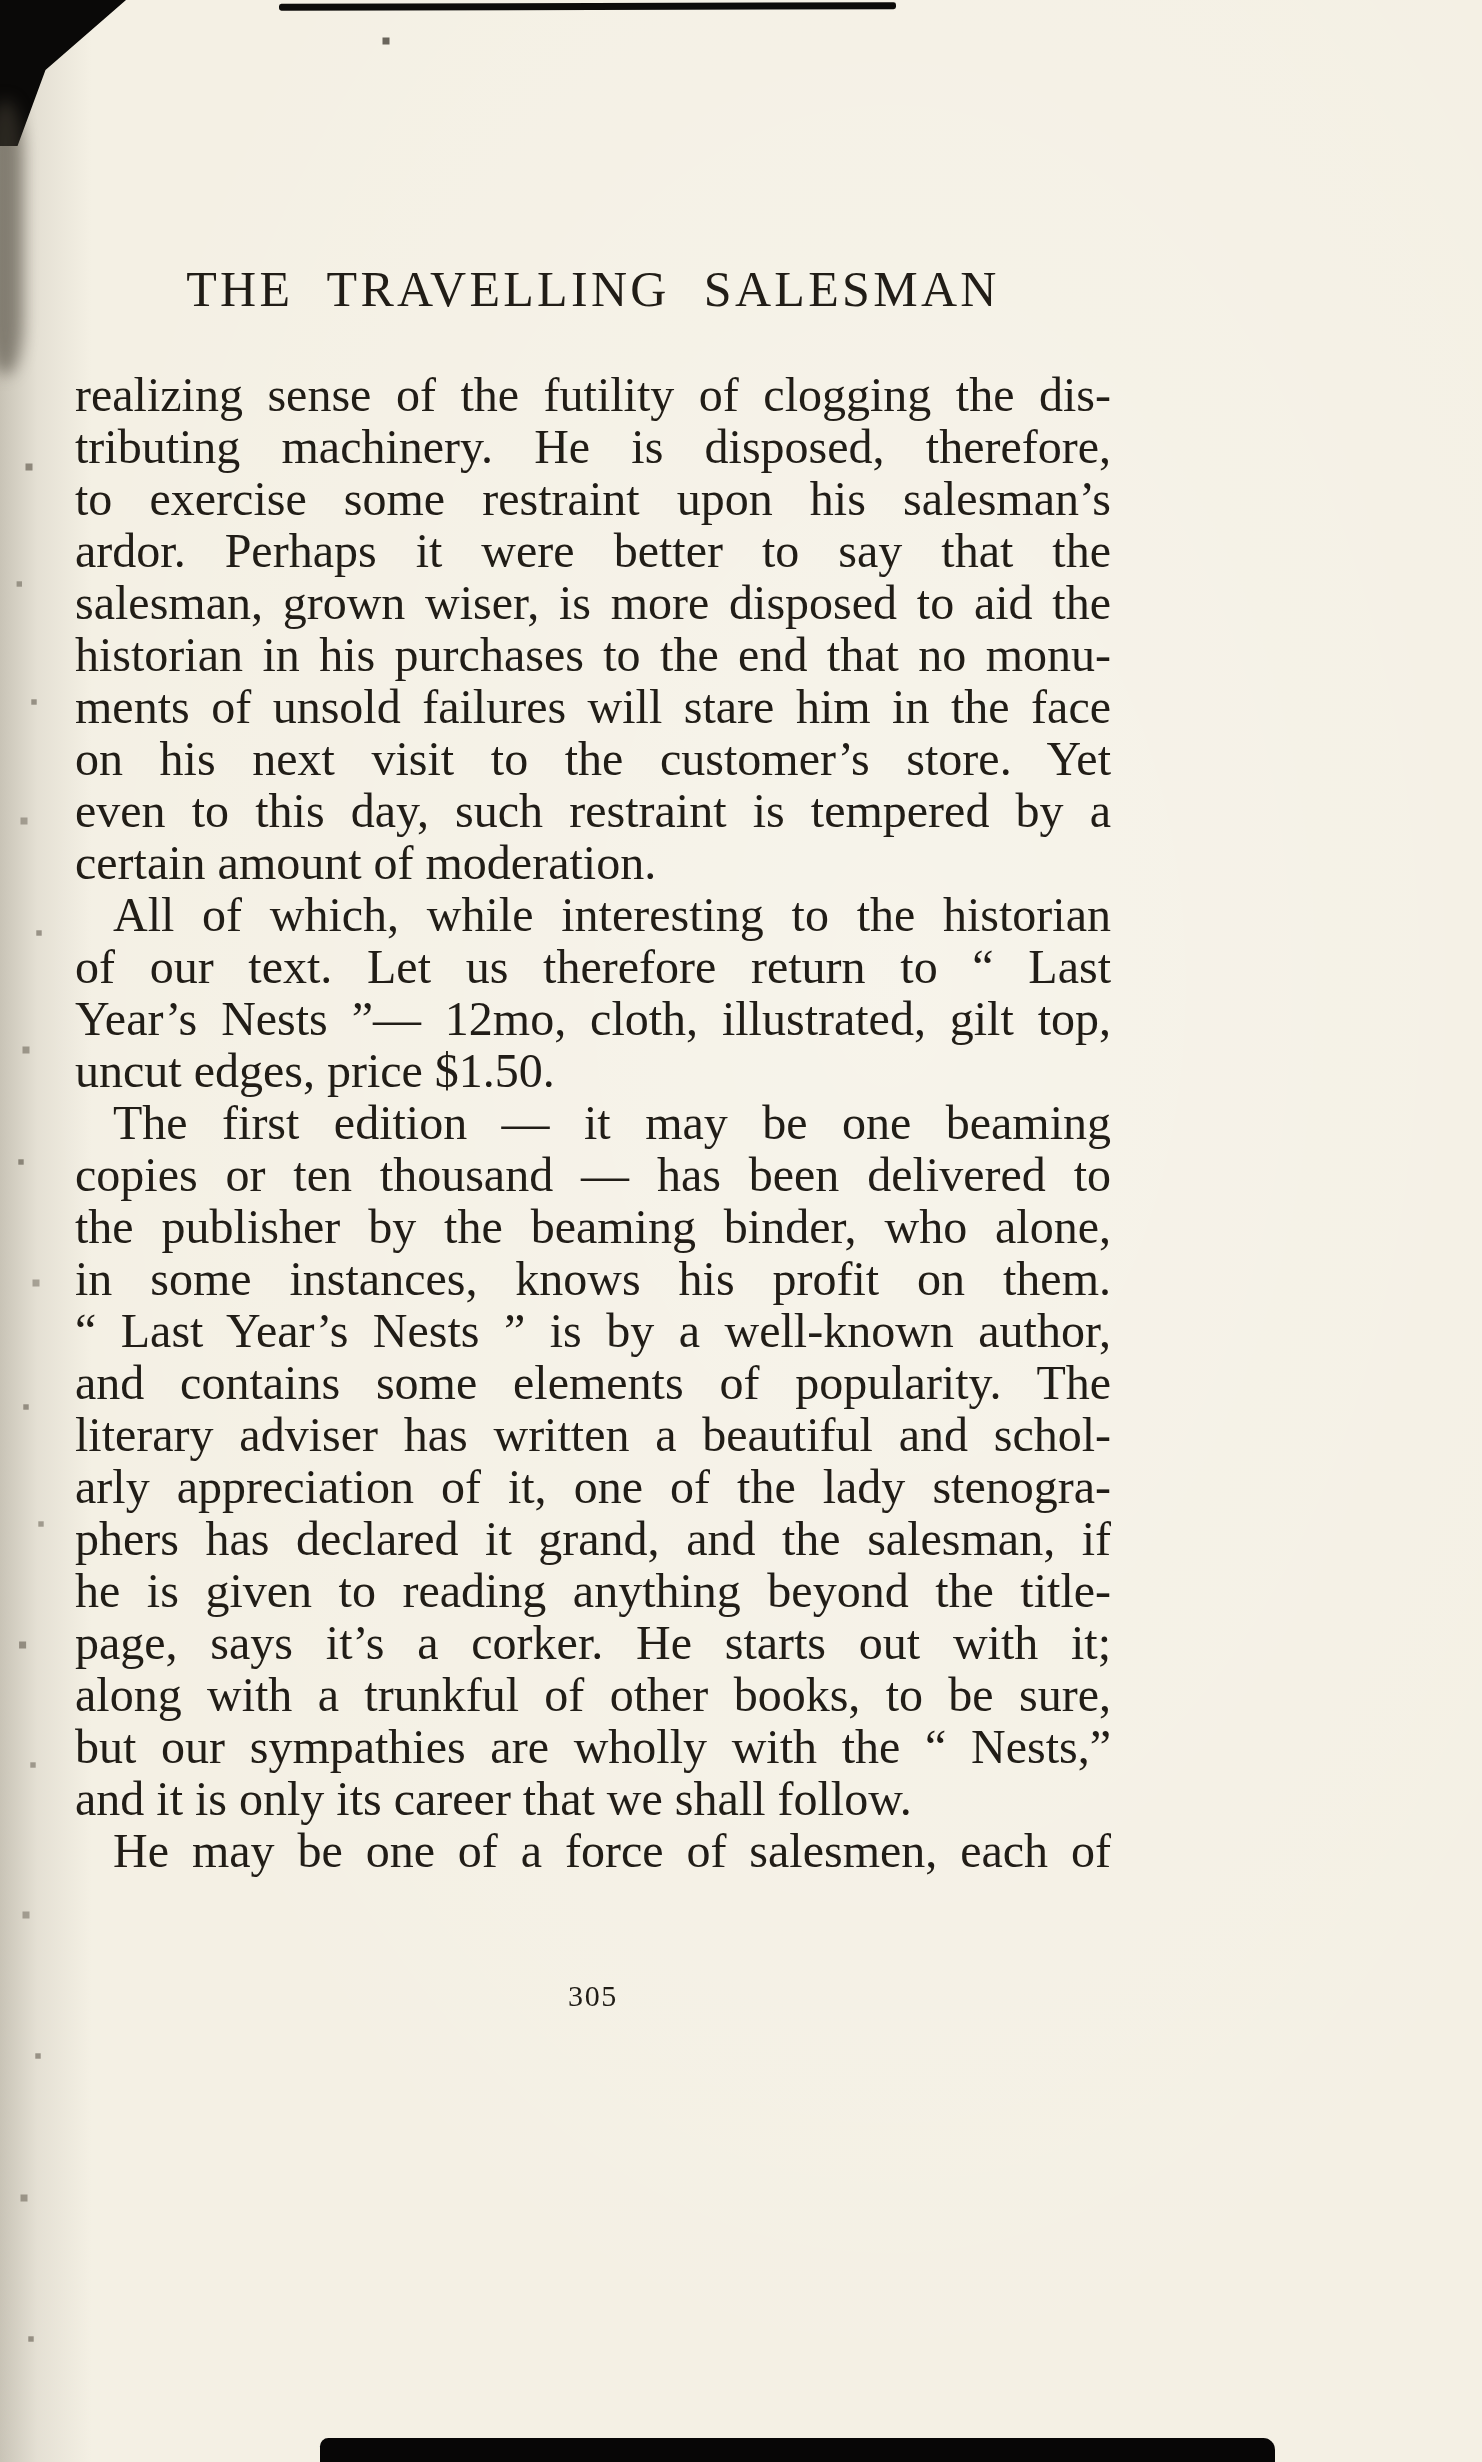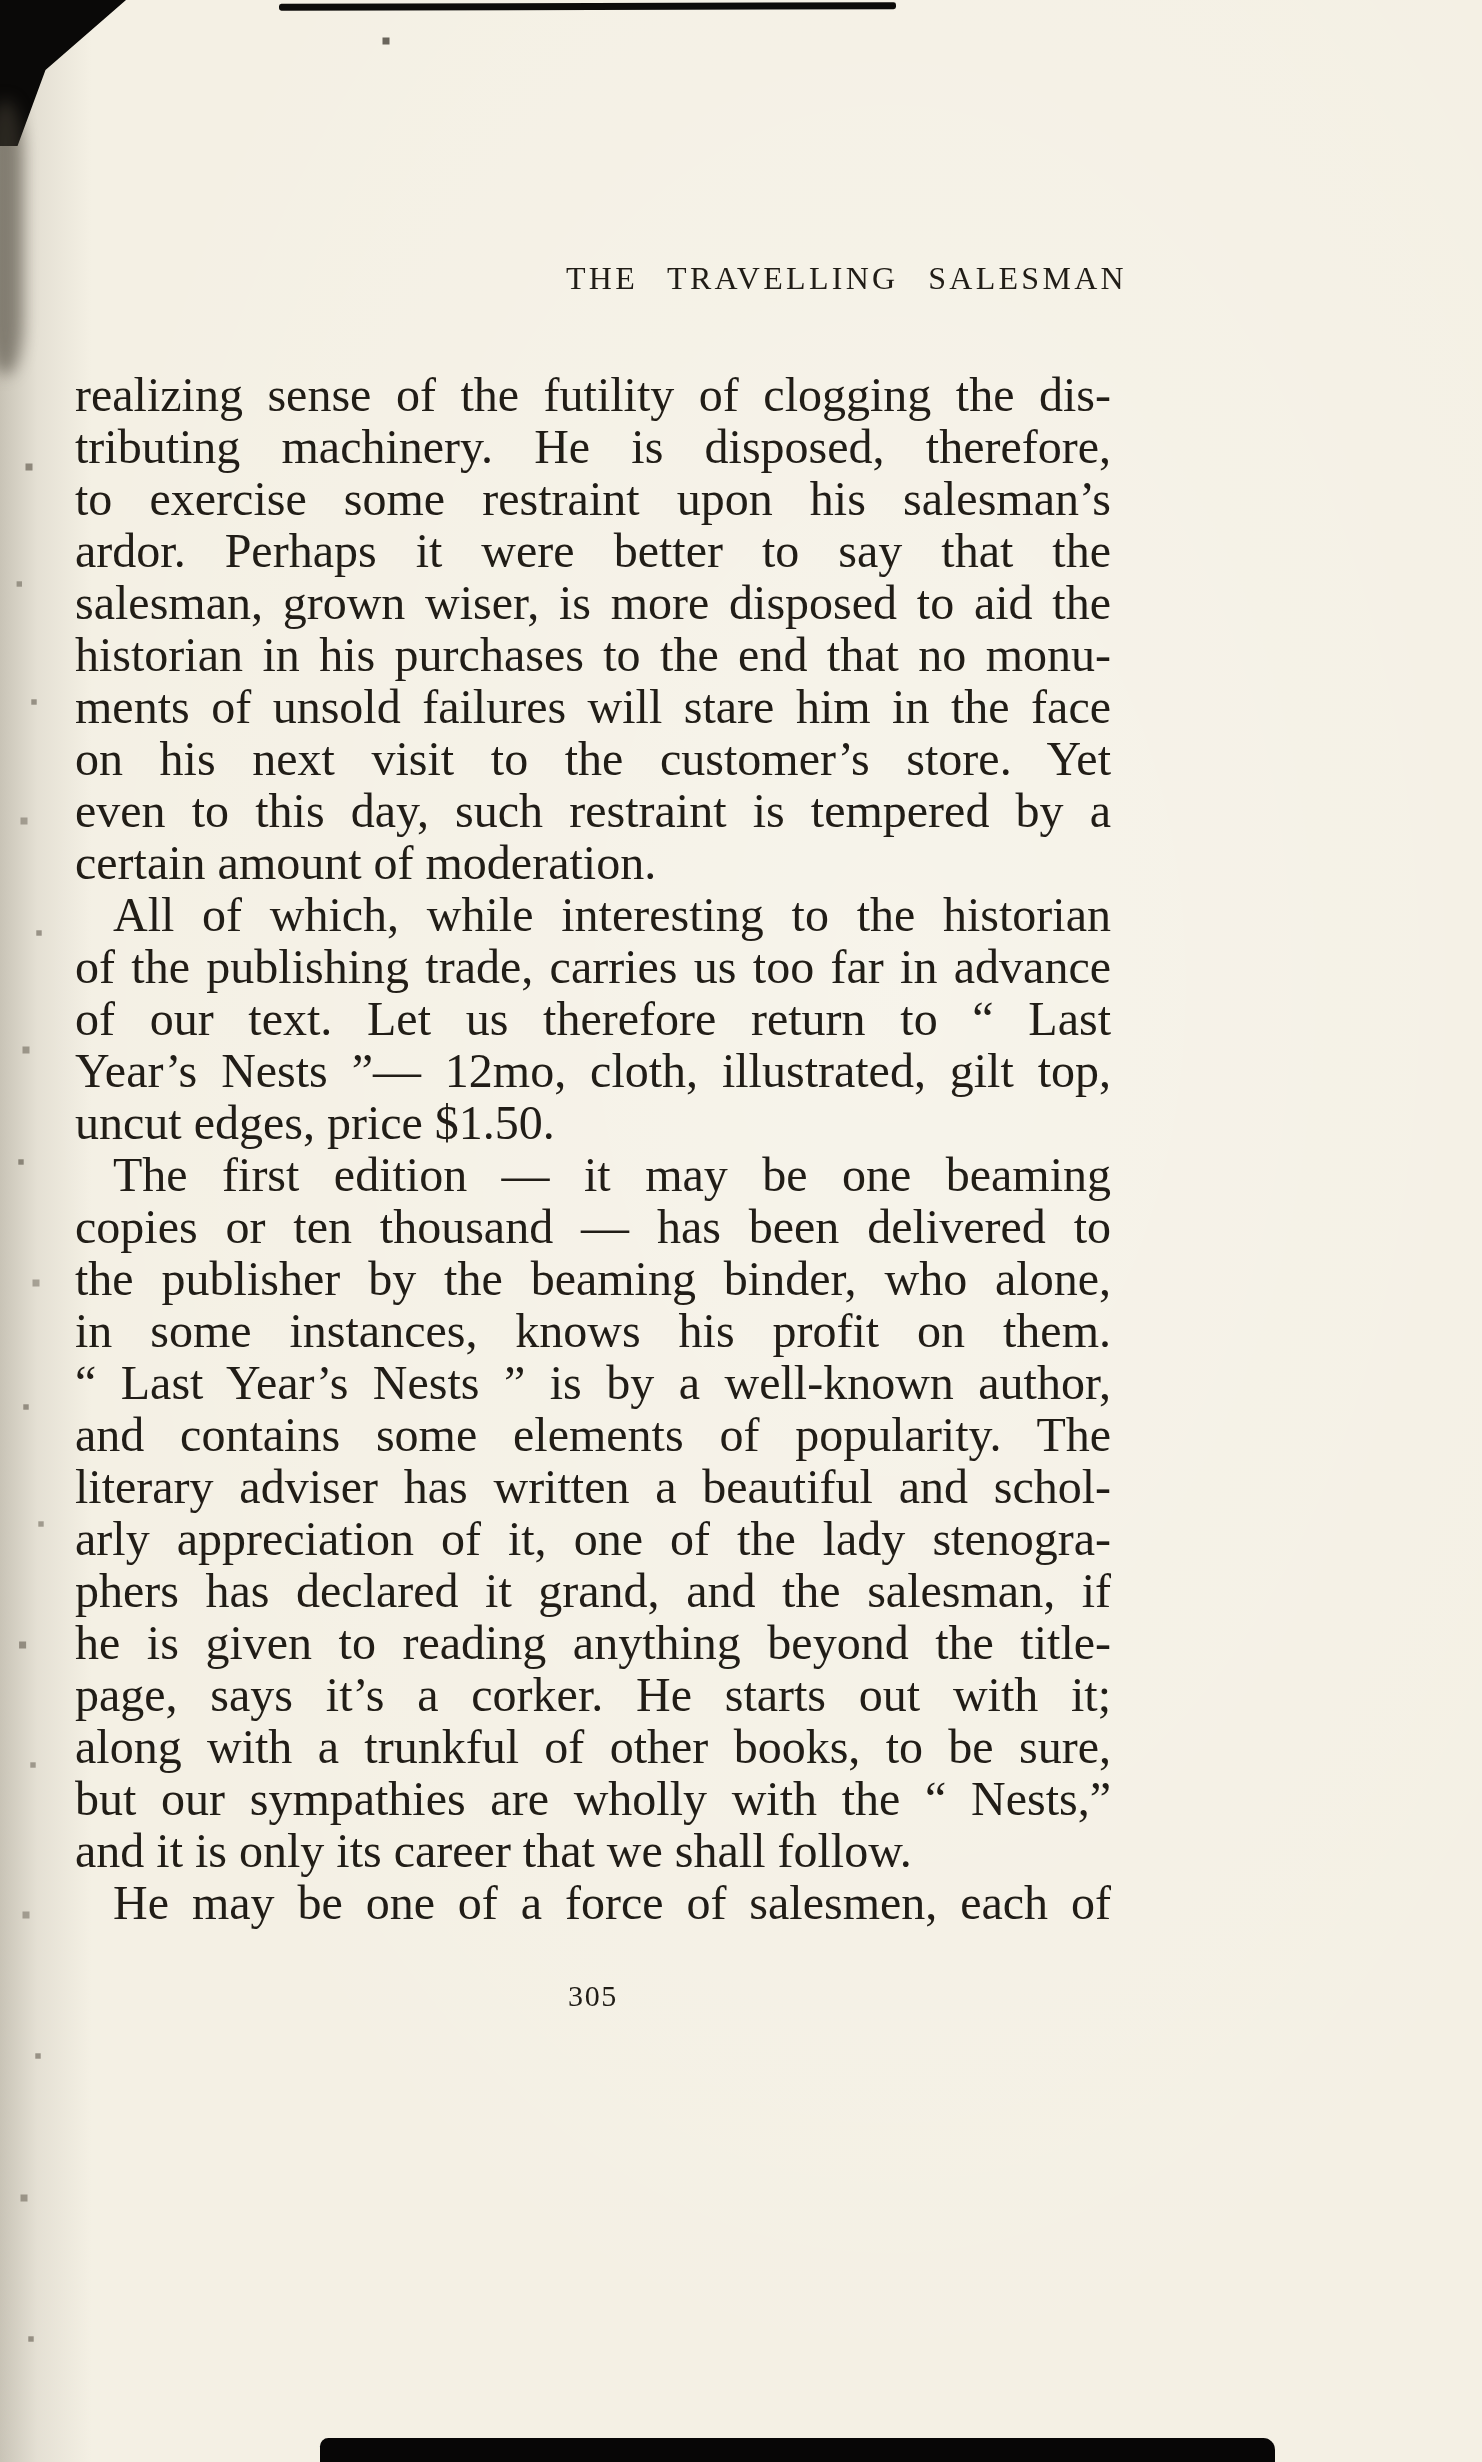--- a/index.html
+++ b/index.html
@@ -84,25 +84,25 @@
     bottom: 0;
     width: 955px;
     height: 24px;
     background: #070606;
     border-radius: 8.3px 11.7px 0 0;
   }
 
   
   .header-title {
     position: absolute;
-    left: 91px;
+    left: 75px;
     top: 260px;
     width: 1036px;
-    text-align: right;
-    font-size: 32px;
+    text-align: center;
+    font-size: 50px;
     letter-spacing: 3.3px;
     word-spacing: 18.3px;
     color: var(--ink);
   }
   .text-block {
     position: absolute;
     left: 75px;
     top: 369px;
     width: 1036px;
     font-size: 48px;
@@ -151,21 +151,20 @@
         <div class="line">ardor.  Perhaps it were better to say that the</div>
         <div class="line">salesman, grown wiser, is more disposed to aid the</div>
         <div class="line">historian in his purchases to the end that no monu-</div>
         <div class="line">ments of unsold failures will stare him in the face</div>
         <div class="line">on his next visit to the customer’s store.  Yet</div>
         <div class="line">even to this day, such restraint is tempered by a</div>
         <div class="line para-end">certain amount of moderation.</div>
       </div>
       <div class="paragraph">
         <div class="line indent">All of which, while interesting to the historian</div>
-        <div class="line">of the publishing trade, carries us too far in advance</div>
         <div class="line">of our text.  Let us therefore return to “ Last</div>
         <div class="line">Year’s Nests ”— 12mo, cloth, illustrated, gilt top,</div>
         <div class="line para-end">uncut edges, price $1.50.</div>
       </div>
       <div class="paragraph">
         <div class="line indent">The first edition — it may be one beaming</div>
         <div class="line">copies or ten thousand — has been delivered to</div>
         <div class="line">the publisher by the beaming binder, who alone,</div>
         <div class="line">in some instances, knows his profit on them.</div>
         <div class="line">“ Last Year’s Nests ” is by a well-known author,</div>

